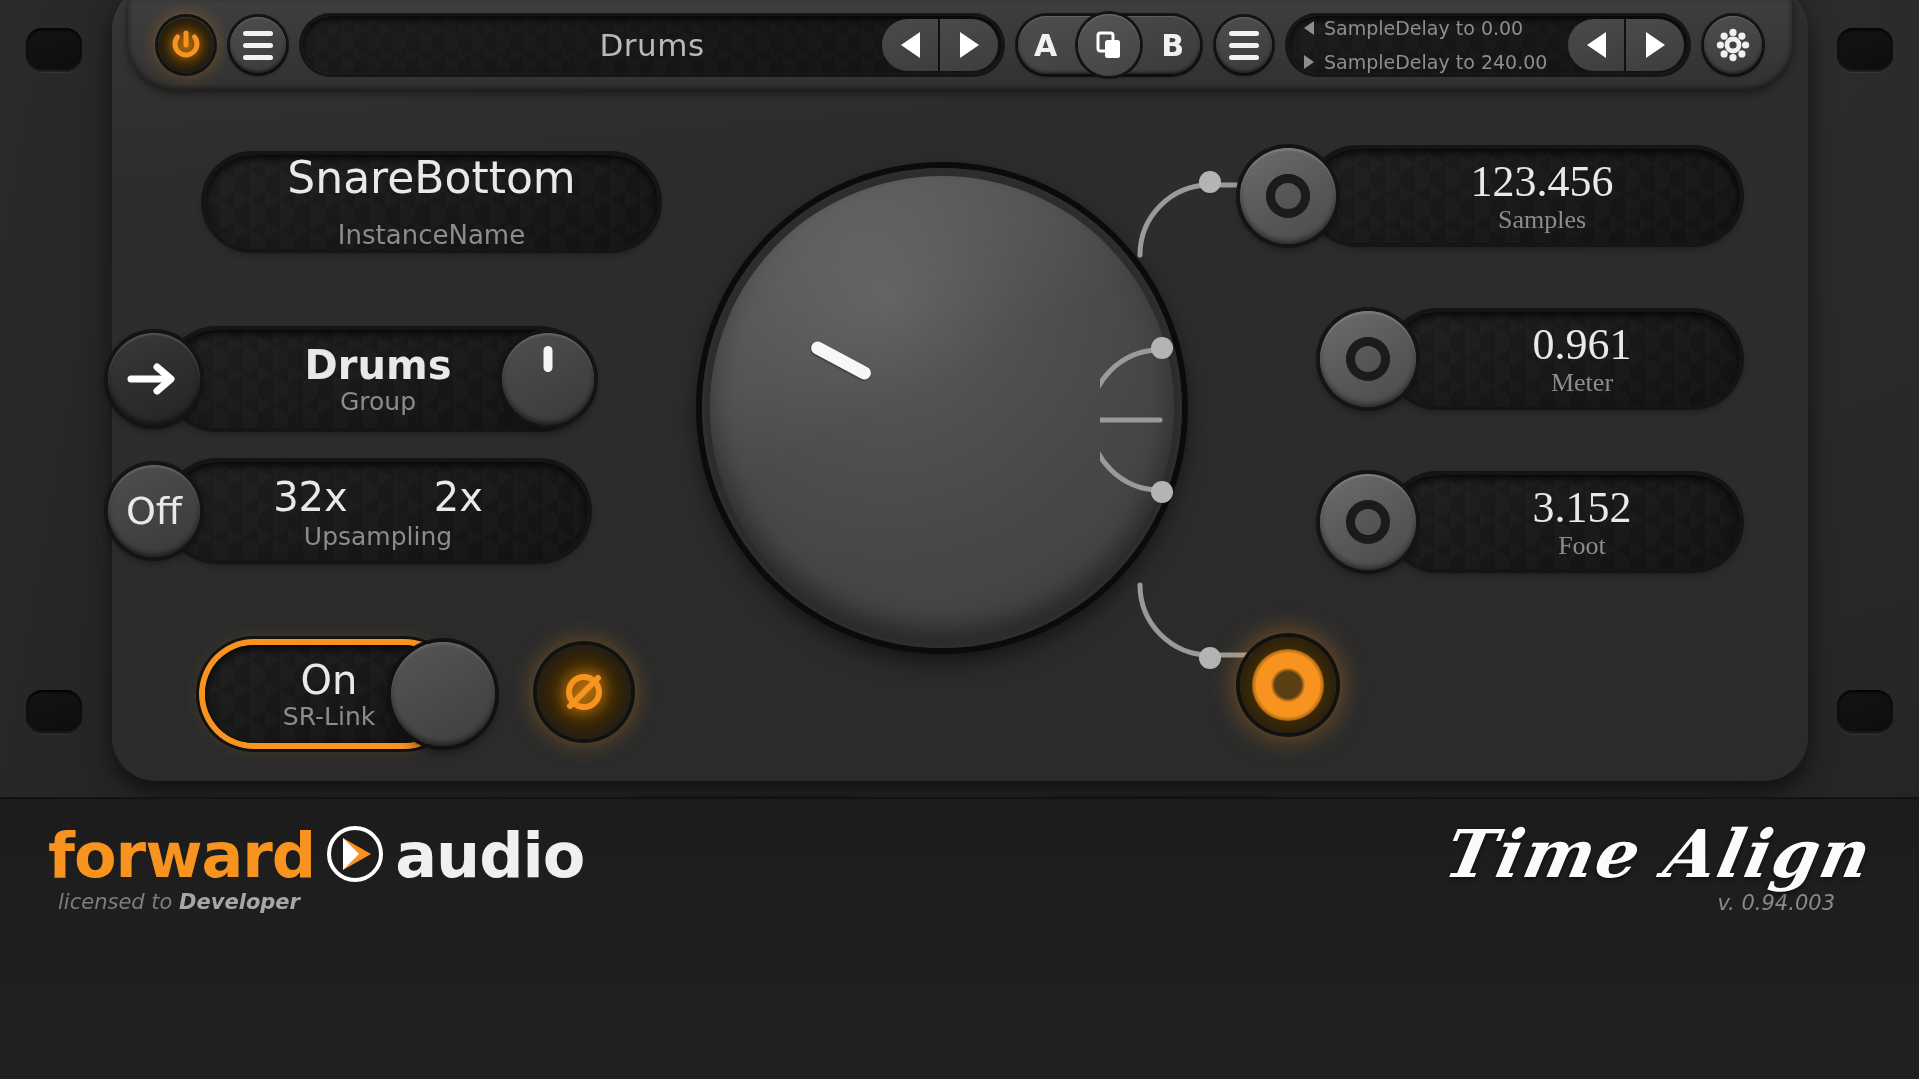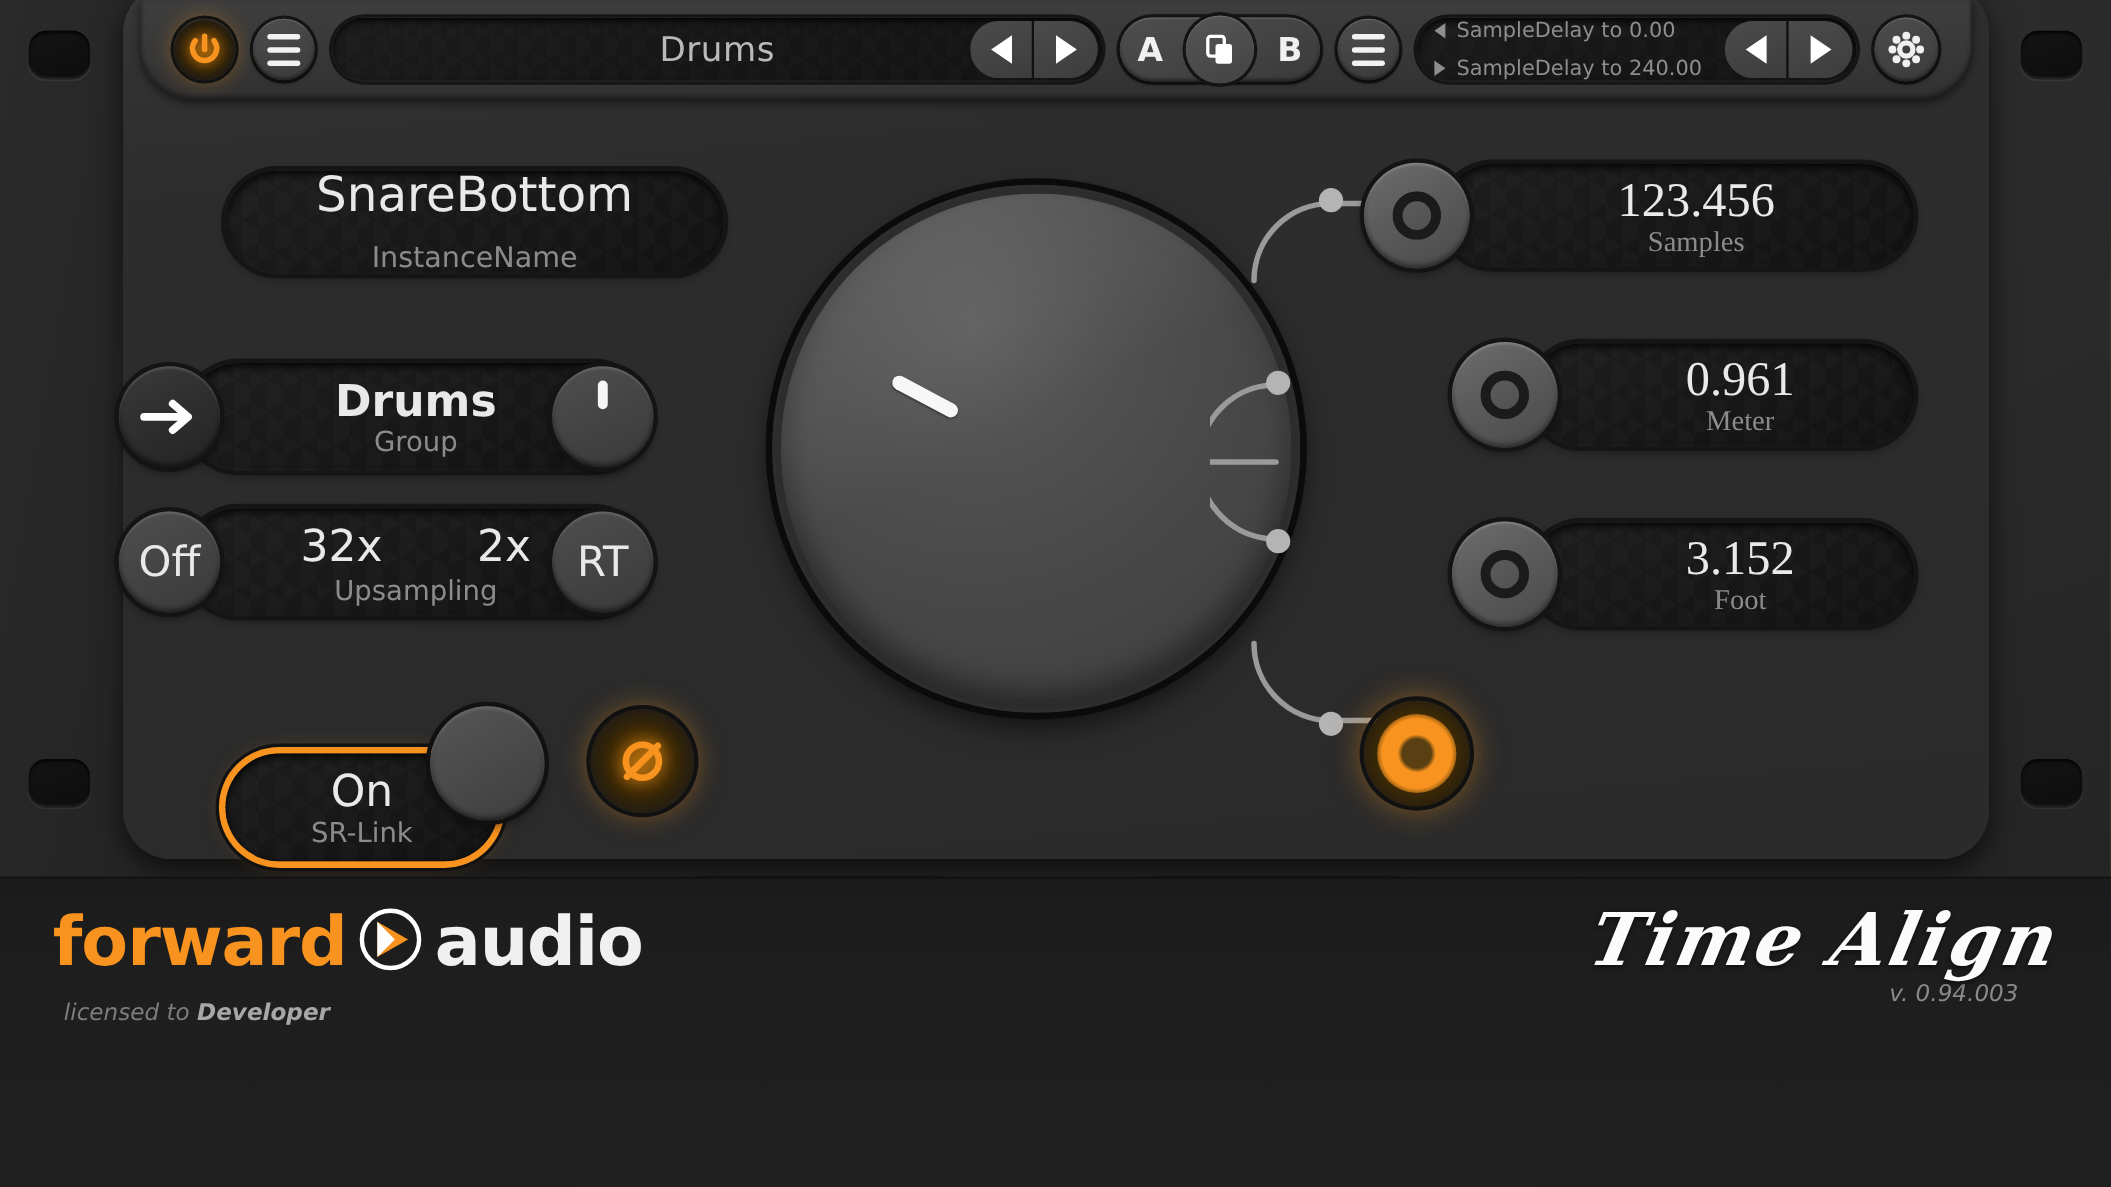--- a/index.html
+++ b/index.html
@@ -183,21 +183,20 @@
   #srlink-toggle {
     position:absolute; left:0; top:0; width:248px; height:98px; border-radius:999px;
     display:flex; flex-direction:column; align-items:center; justify-content:center; gap:4px;
     background:
       repeating-conic-gradient(from 0deg at 50% 50%, rgba(255,255,255,.014) 0deg 60deg, rgba(0,0,0,.014) 60deg 120deg),
       linear-gradient(162deg,#1d1d1d,#121212);
     background-size:30px 30px,100% 100%;
     box-shadow: inset 0 3px 8px rgba(0,0,0,.9), 0 0 0 6px #f7931e, 0 0 0 9px #121212,
                 0 0 22px rgba(247,147,20,.28);
     cursor:pointer;
-    margin-top:40px;
   }
   #srlink-toggle .val-main { font-size:40px; }
   #srlink-toggle .val-sub  { font-size:25px; }
   #srlink-handle {
     position:absolute; left:186px; top:-3px; width:104px; height:104px; border-radius:999px;
     background:linear-gradient(150deg,#565656 0%,#4b4b4b 45%,#3e3e3e 100%);
     box-shadow: inset 0 2px 3px rgba(255,255,255,.16), inset 0 -3px 5px rgba(0,0,0,.5),
                 0 0 0 4px #111, 0 5px 11px rgba(0,0,0,.6);
     cursor:pointer;
   }
@@ -296,21 +295,21 @@
     box-shadow: inset 0 1px 1px rgba(255,255,255,.1), 0 0 0 3px #131313, 0 3px 7px rgba(0,0,0,.6);
     cursor:pointer;
   }
 
   
   #footer {
     position:absolute; left:0; bottom:0; width:1919px; height:282px;
     background:linear-gradient(180deg,#1b1b1b 0%,#1e1e1e 30%,#202020 100%);
     border-top:2px solid #121212;
   }
-  #brand { position:absolute; left:48px; top:25px; display:flex; flex-direction:column; gap:20px; }
+  #brand { position:absolute; left:48px; top:25px; display:flex; flex-direction:column; gap:2px; }
   #brand-line { display:flex; align-items:center; gap:10px; }
   #brand-forward { font-size:62px; color:#f7931e; font-weight:600; letter-spacing:-1px; line-height:1; }
   #brand-audio   { font-size:62px; color:#f0f0f0; font-weight:600; letter-spacing:-1px; line-height:1; }
   #brand-license { font-size:21px; color:#7d7d7d; font-style:italic; margin-left:10px; }
   #brand-license b { color:#a7a7a7; font-weight:600; }
 
   #product { position:absolute; right:48px; top:22px; text-align:right; }
   #product-name {
     font-family:"DejaVu Serif", serif; font-style:italic; font-weight:700;
     font-size:66px; color:#fbfbfb; line-height:1;
@@ -442,23 +441,20 @@
   <div class="pill-sunken" id="upsample-pill">
     <span id="upsample-values">
       <span>32x</span>
       <span>2x</span>
     </span>
     <span class="val-sub">Upsampling</span>
   </div>
   <div class="knob-round" id="off-btn">
     <span>Off</span>
   </div>
-  <div class="knob-round" id="rt-btn">
-    <span>RT</span>
-  </div>
 </div>
 
 <div id="srlink-row">
   <div id="srlink-toggle">
     <span class="val-main">On</span>
     <span class="val-sub">SR-Link</span>
   </div>
   <div id="srlink-handle"></div>
   <div id="phase-btn">
     <svg width="52" height="52" viewBox="0 0 52 52">

